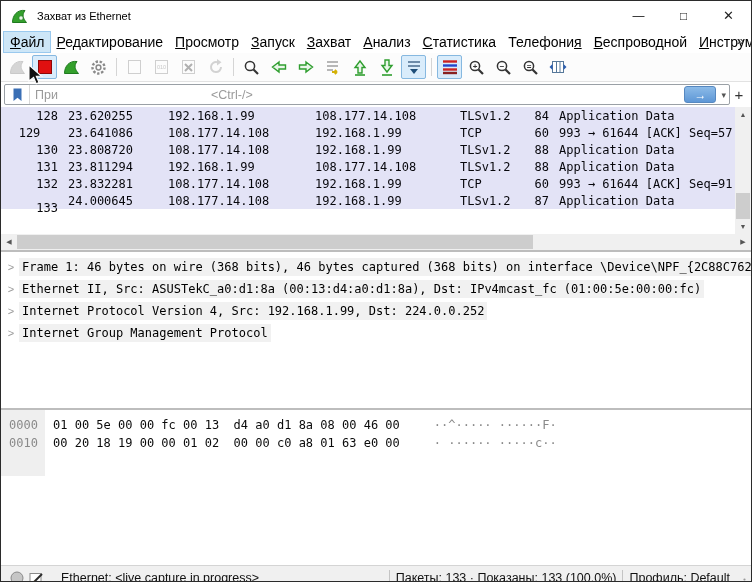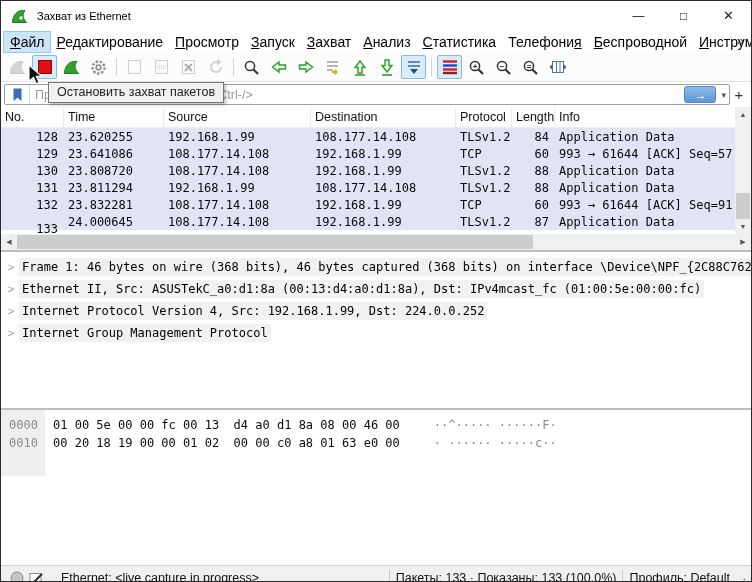--- a/index.html
+++ b/index.html
@@ -297,41 +297,32 @@
         <span class="apply-btn">
             <span>→</span>
           </span>
         <span class="caret">▾</span>
       </span>
     </div>
     <span class="add-btn">+</span>
   </div>
 
   <div class="packets">
-    <div class="pl-header" id="pl-header">
-        <div class="pl-hcell" style="width: 63px;">No.</div>
-        <div class="pl-hcell" style="width: 100px;">Time</div>
-        <div class="pl-hcell" style="width: 147px;">Source</div>
-        <div class="pl-hcell" style="width: 145px;">Destination</div>
-        <div class="pl-hcell" style="width: 56px;">Protocol</div>
-        <div class="pl-hcell" style="width: 43px;">Length</div>
-        <div class="pl-hcell last">Info</div>
-      </div>
     <div class="pl-rows" id="pl-rows">
         <div class="prow">
           <div class="pcell r" style="width: 63px;">128</div>
           <div class="pcell" style="width: 100px;">23.620255</div>
           <div class="pcell" style="width: 147px;">192.168.1.99</div>
           <div class="pcell" style="width: 145px;">108.177.14.108</div>
           <div class="pcell" style="width: 56px;">TLSv1.2</div>
           <div class="pcell r" style="width: 43px;">84</div>
           <div class="pcell last">Application Data</div>
         </div>
         <div class="prow">
-          <div class="pcell r" style="width: 63px;">129</div>
+          <div class="pcell r" style="width: 63px; text-align: center;">129</div>
           <div class="pcell" style="width: 100px;">23.641086</div>
           <div class="pcell" style="width: 147px;">108.177.14.108</div>
           <div class="pcell" style="width: 145px;">192.168.1.99</div>
           <div class="pcell" style="width: 56px;">TCP</div>
           <div class="pcell r" style="width: 43px;">60</div>
           <div class="pcell last">993 → 61644 [ACK] Seq=57</div>
         </div>
         <div class="prow">
           <div class="pcell r" style="width: 63px;">130</div>
           <div class="pcell" style="width: 100px;">23.808720</div>
@@ -438,20 +429,19 @@
             <circle cx="10.5" cy="6.5" r="1.1"></circle>
             <circle cx="10.5" cy="10.5" r="1.1"></circle>
             <circle cx="6.5" cy="6.5" r="1.1"></circle>
             <circle cx="6.5" cy="10.5" r="1.1"></circle>
             <circle cx="2.5" cy="10.5" r="1.1"></circle>
           </g>
         </svg>
     </span>
   </div>
 
-  <div class="tooltip">Остановить захват пакетов</div>
   <div class="cursor">
     <svg width="16" height="23">
         <path d="M1 1 L1 17 L5.6 13.3 L8.2 19.8 L11 18.6 L8.3 12.3 L13.6 12.3 Z" fill="#111" stroke="#fff" stroke-width="1.1"></path>
       </svg>
   </div>
 
 </div>
 
 </body></html>

